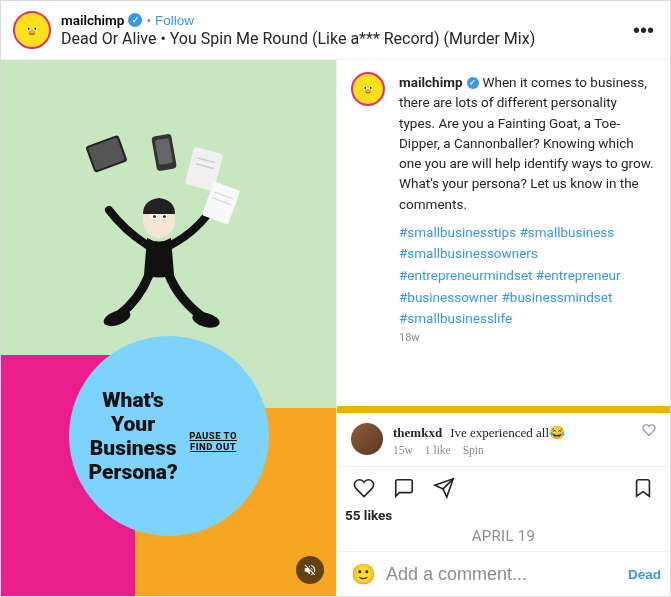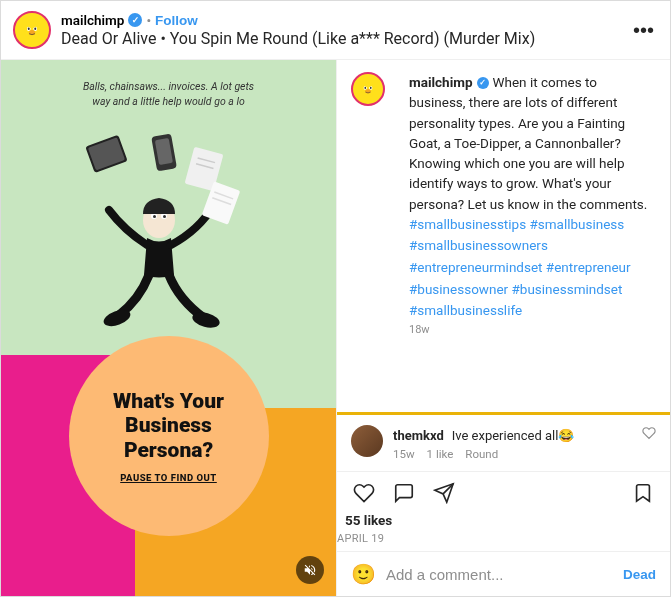--- a/index.html
+++ b/index.html
@@ -55,21 +55,21 @@
     }
     .verified-icon::after {
       content: '✓';
       color: white;
       font-size: 9px;
       font-weight: bold;
     }
     .follow-btn {
       color: #3897f0;
       font-size: 13.5px;
-      font-weight: 700;
+      font-weight: 400;
       background: none;
       border: none;
       cursor: pointer;
       text-align: center;
     }
     .dot-sep { color: #8e8e8e; font-size: 13px; }
     .song-info {
       font-size: 16px;
       color: #262626;
       margin-top: 1px;
@@ -124,24 +124,23 @@
       height: 35%;
       background: #f5a623;
     }
     .bg-white-circle {
       position: absolute;
       bottom: 60px;
       left: 50%;
       transform: translateX(-50%);
       width: 200px;
       height: 200px;
-      background: #fdba74;
-      border-radius: 50%;
-      display: flex;
-      flex-direction: column;
+      background: #7dd3fc;
+      border-radius: 50%;
+      display: flex;
       align-items: center;
       justify-content: center;
       text-align: center;
       padding: 20px;
       z-index: 10;
     }
     .mute-btn {
       position: absolute;
       bottom: 12px;
       right: 12px;
@@ -168,21 +167,21 @@
 
     
     .caption-area {
       flex: 1;
       overflow-y: auto;
       padding: 12px 14px;
     }
     .caption-header {
       display: flex;
       align-items: flex-start;
-      gap: 24px;
+      gap: 14px;
       margin-bottom: 8px;
     }
     .small-avatar {
       width: 34px;
       height: 34px;
       border-radius: 50%;
       background: #ffe01b;
       display: flex;
       align-items: center;
       justify-content: center;
@@ -212,36 +211,37 @@
     }
     .verified-sm::after {
       content: '✓';
       color: white;
       font-size: 8px;
       font-weight: bold;
     }
     .hashtags {
       font-size: 13.5px;
       color: #3897f0;
-      margin-top: 0;
+      margin-top: 8px;
       line-height: 1.6;
     }
     .timestamp {
       font-size: 11px;
       color: #8e8e8e;
       margin-top: 0;
     }
 
     
     .comment-section {
       padding: 10px 14px;
-      border-top: 3px solid #eab308;
+      border-top: 7px solid #eab308;
       display: flex;
       align-items: flex-start;
       gap: 10px;
+      font-family: Liberation Serif, serif;
     }
     .comment-avatar {
       width: 32px;
       height: 32px;
       border-radius: 50%;
       background: #8e5e3a;
       flex-shrink: 0;
       overflow: hidden;
       display: flex;
       align-items: center;
@@ -297,44 +297,45 @@
       margin-left: auto;
     }
     .likes-row {
       padding: 2px 8px 2px;
       font-size: 13.5px;
       font-weight: 700;
       color: #262626;
     }
     .date-row {
       padding: 2px 0 6px;
-      font-size: 11px;
+      font-size: 15px;
       color: #8e8e8e;
       text-transform: uppercase;
       letter-spacing: 0.3px;
+      text-align: center;
     }
 
     
     .add-comment-bar {
       border-top: 1px solid #efefef;
       padding: 10px 14px;
       display: flex;
       align-items: center;
       gap: 10px;
     }
     .emoji-btn {
       font-size: 20px;
       cursor: pointer;
       color: #8e8e8e;
     }
     .comment-input {
       flex: 1;
       border: none;
       outline: none;
-      font-size: 15px;
+      font-size: 18px;
       color: #262626;
       background: transparent;
     }
     .comment-input::placeholder {
       color: #8e8e8e;
     }
     .post-btn {
       font-size: 13.5px;
       font-weight: 700;
       color: #3897f0;
@@ -376,21 +377,20 @@
 
 <div class="main-content">
 
   <div class="post-image">
     <div class="post-image-inner">
       <div class="bg-green"></div>
       <div class="bg-pink"></div>
       <div class="bg-orange"></div>
 
       <div style="position:absolute;top:18px;left:50%;transform:translateX(-50%);z-index:10;text-align:center;width:280px;">
-        <div style="font-size:10.5px;color:#333;font-style:italic;line-height:1.4;margin-top:2px;">Balls, chainsaws... invoices. A lot gets<br>way and a little help would go a lo</div>
       </div>
 
       <svg style="position:absolute;top:70px;left:50%;transform:translateX(-55%);z-index:5;width:200px;height:220px;" viewBox="0 0 200 220">
 
         <rect x="30" y="10" width="35" height="28" rx="3" fill="#222" transform="rotate(-20,47,24)"></rect>
         <rect x="32" y="12" width="31" height="24" rx="2" fill="#555" transform="rotate(-20,47,24)"></rect>
 
         <rect x="130" y="20" width="30" height="38" rx="2" fill="#f0f0f0" transform="rotate(15,145,39)"></rect>
         <line x1="136" y1="30" x2="154" y2="30" stroke="#ccc" stroke-width="1.5" transform="rotate(15,145,39)"></line>
         <line x1="136" y1="36" x2="154" y2="36" stroke="#ccc" stroke-width="1.5" transform="rotate(15,145,39)"></line>
@@ -464,21 +464,21 @@
         <div class="comment-avatar-inner"></div>
       </div>
       <div class="comment-body">
         <div>
           <span class="comment-username">themkxd</span>
           <span class="comment-text" style="margin-left:4px;">Ive experienced all😂</span>
         </div>
         <div class="comment-meta">
           <span>15w</span>
           <span>1 like</span>
-          <span>Round</span>
+          <span>Spin</span>
         </div>
       </div>
       <div class="comment-heart">
         <svg viewBox="0 0 24 24" width="14" height="14" fill="none" stroke="#8e8e8e" stroke-width="2">
           <path d="M20.84 4.61a5.5 5.5 0 0 0-7.78 0L12 5.67l-1.06-1.06a5.5 5.5 0 0 0-7.78 7.78l1.06 1.06L12 21.23l7.78-7.78 1.06-1.06a5.5 5.5 0 0 0 0-7.78z"></path>
         </svg>
       </div>
     </div>
 
     <div class="action-bar">

